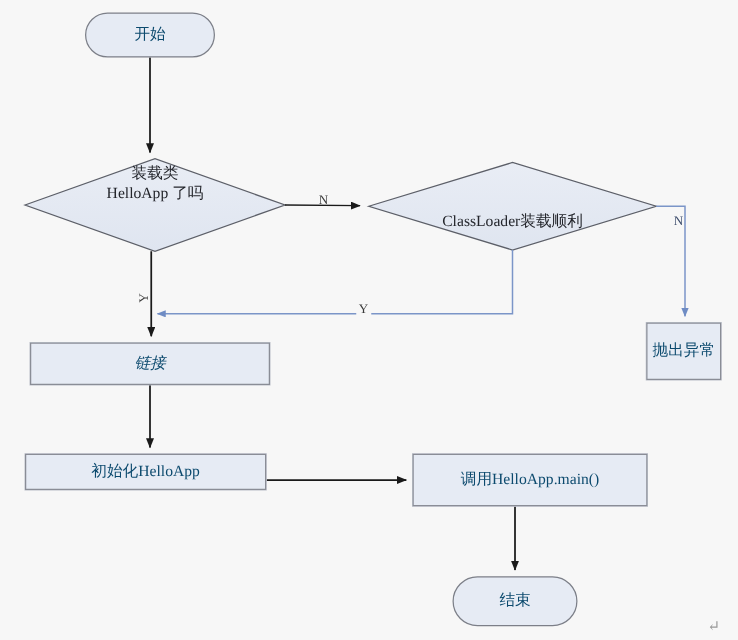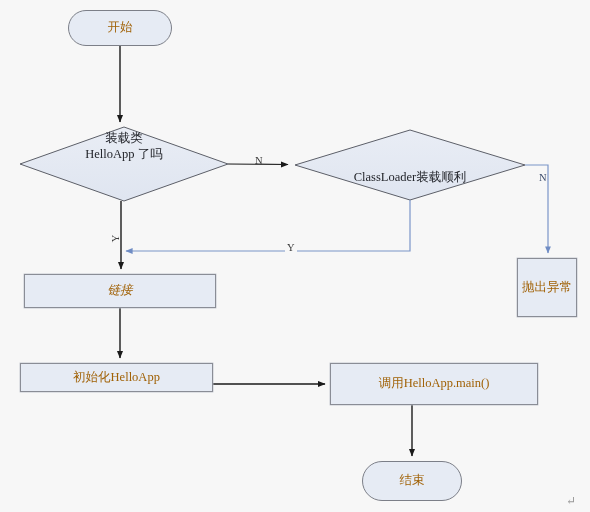--- a/index.html
+++ b/index.html
@@ -23,21 +23,21 @@
   }
   .node {
     position: absolute;
     box-sizing: border-box;
     display: flex;
     align-items: center;
     justify-content: center;
     text-align: center;
     line-height: 1.25;
     font-size: 12.5px;
-    color: #a16207;
+    color: #0c4a6e;
     z-index: 3;
     white-space: pre-line;
   }
   .proc {
     background: #e6ebf4;
     border: 1px solid #8a8d96;
     box-shadow: 0 0 0 0.4px #b9bdc7;
   }
   .stadium {
     background: #e6ebf4;
@@ -115,33 +115,33 @@
 
 <div class="diamond-label" style="left:40px; top:116px; width:168px; height:60px;">
   <span>装载类
 HelloApp 了吗</span>
 </div>
 
 <div class="diamond-label" style="left:320px; top:152px; width:180px; height:50px;">
   <span>ClassLoader装载顺利</span>
 </div>
 
-<div class="node proc" style="left:517px; top:258px; width:60px; height:59px;">
+<div class="node proc" style="left:517px; top:258px; width:60px; height:46px;">
   <span>抛出异常</span>
 </div>
 
 <div class="node proc" style="left:24px; top:274px; width:192px; height:34px;font-style:italic;">
   <span>链接</span>
 </div>
 
 <div class="node proc" style="left:20px; top:363px; width:193px; height:29px;">
   <span>初始化HelloApp</span>
 </div>
 
-<div class="node proc" style="left:330px; top:363px; width:208px; height:42px;">
+<div class="node proc" style="left:330px; top:363px; width:188px; height:42px;">
   <span>调用HelloApp.main()</span>
 </div>
 
 <div class="node stadium" style="left:362px; top:461px; width:100px; height:40px;">
   <span>结束</span>
 </div>
 
 <div class="edge-label" style="left:255px; top:155px;">
   <span>N</span>
 </div>

